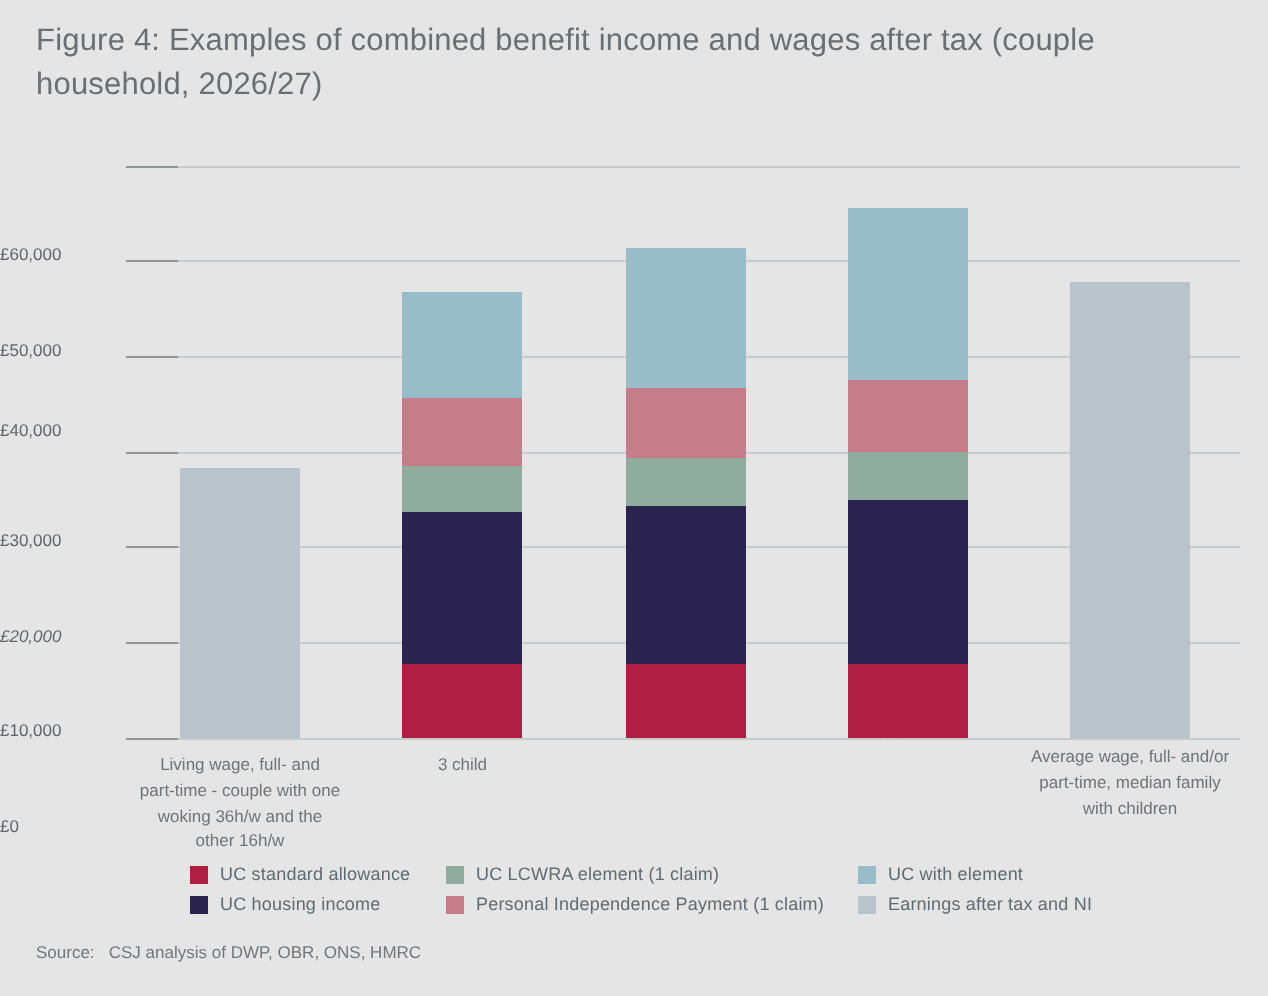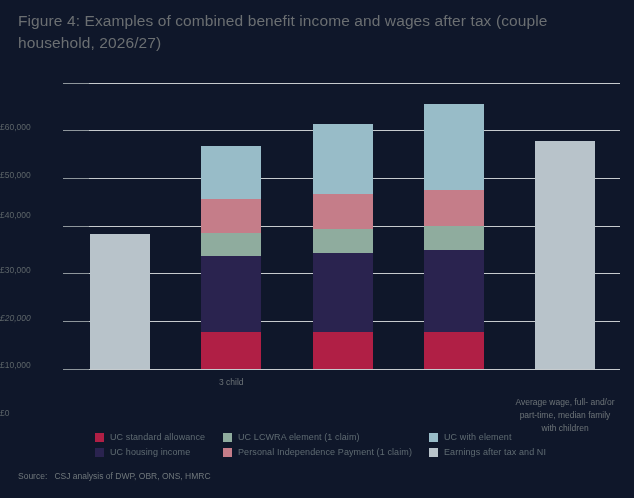--- a/index.html
+++ b/index.html
@@ -1,21 +1,21 @@
 <!DOCTYPE html>
 <html><head>
 <meta charset="utf-8">
 <style>
   html, body { margin: 0; padding: 0; background: #ffffff; }
   body { font-family: "Liberation Sans", sans-serif; }
   #figure {
     position: relative;
     width: 634px;
     height: 498px;
-    background: #0f172a;
+    background: #e5e5e5;
     overflow: hidden;
   }
   .title {
     position: absolute;
     left: 18px;
     top: 10px;
     width: 588px;
     font-size: 15.5px;
     line-height: 1.45;
     color: #6b6f72;
@@ -113,20 +113,26 @@
     <div class="gridline" style="left: 63px; top: 177.833px; width: 557px;"></div>
     <div class="tick-stub" style="left: 63px; top: 177.833px; width: 26px;"></div>
     <div class="y-label" style="top: 166px;">£40,000</div>
     <div class="gridline" style="left: 63px; top: 130.167px; width: 557px;"></div>
     <div class="tick-stub" style="left: 63px; top: 130.167px; width: 26px;"></div>
     <div class="y-label" style="top: 125.667px;">£50,000</div>
     <div class="gridline" style="left: 63px; top: 82.5px; width: 557px;"></div>
     <div class="tick-stub" style="left: 63px; top: 82.5px; width: 26px;"></div>
     <div class="y-label" style="top: 78px;">£60,000</div>
     <div class="bar-seg" style="left: 90px; top: 234.103px; width: 60px; height: 134.897px; background: rgb(184, 195, 202);"></div>
+    <div class="x-label" style="left: 53px; top: 376px; width: 134px;">
+      <div>Living wage, full- and</div>
+      <div>part-time - couple with one</div>
+      <div>woking 36h/w and the</div>
+      <div>other 16h/w</div>
+    </div>
     <div class="bar-seg" style="left: 201.25px; top: 331.82px; width: 60px; height: 37.18px; background: rgb(176, 31, 69);"></div>
     <div class="bar-seg" style="left: 201.25px; top: 256.03px; width: 60px; height: 75.79px; background: rgb(42, 35, 79);"></div>
     <div class="bar-seg" style="left: 201.25px; top: 232.673px; width: 60px; height: 23.3567px; background: rgb(143, 172, 158);"></div>
     <div class="bar-seg" style="left: 201.25px; top: 198.83px; width: 60px; height: 33.8433px; background: rgb(197, 125, 137);"></div>
     <div class="bar-seg" style="left: 201.25px; top: 146.397px; width: 60px; height: 52.4333px; background: rgb(152, 188, 200);"></div>
     <div class="x-label" style="left: 164.25px; top: 376px; width: 134px;">
       <div>3 child</div>
     </div>
     <div class="bar-seg" style="left: 312.5px; top: 331.82px; width: 60px; height: 37.18px; background: rgb(176, 31, 69);"></div>
     <div class="bar-seg" style="left: 312.5px; top: 253.17px; width: 60px; height: 78.65px; background: rgb(42, 35, 79);"></div>
@@ -135,18 +141,18 @@
     <div class="bar-seg" style="left: 312.5px; top: 123.993px; width: 60px; height: 70.07px; background: rgb(152, 188, 200);"></div>
     <div class="bar-seg" style="left: 423.75px; top: 331.82px; width: 60px; height: 37.18px; background: rgb(176, 31, 69);"></div>
     <div class="bar-seg" style="left: 423.75px; top: 249.833px; width: 60px; height: 81.9867px; background: rgb(42, 35, 79);"></div>
     <div class="bar-seg" style="left: 423.75px; top: 226px; width: 60px; height: 23.8333px; background: rgb(143, 172, 158);"></div>
     <div class="bar-seg" style="left: 423.75px; top: 189.773px; width: 60px; height: 36.2267px; background: rgb(197, 125, 137);"></div>
     <div class="bar-seg" style="left: 423.75px; top: 104.45px; width: 60px; height: 85.3233px; background: rgb(152, 188, 200);"></div>
     <div class="x-label" style="left: 386.75px; top: 360px; width: 134px;">
       <div>5 child</div>
     </div>
     <div class="bar-seg" style="left: 535px; top: 140.677px; width: 60px; height: 228.323px; background: rgb(184, 195, 202);"></div>
-    <div class="x-label" style="left: 498px; top: 396px; width: 134px;">
+    <div class="x-label" style="left: 498px; top: 372px; width: 134px;">
       <div>Average wage, full- and/or</div>
       <div>part-time, median family</div>
       <div>with children</div>
     </div>
   </div>
 
 </body></html>

